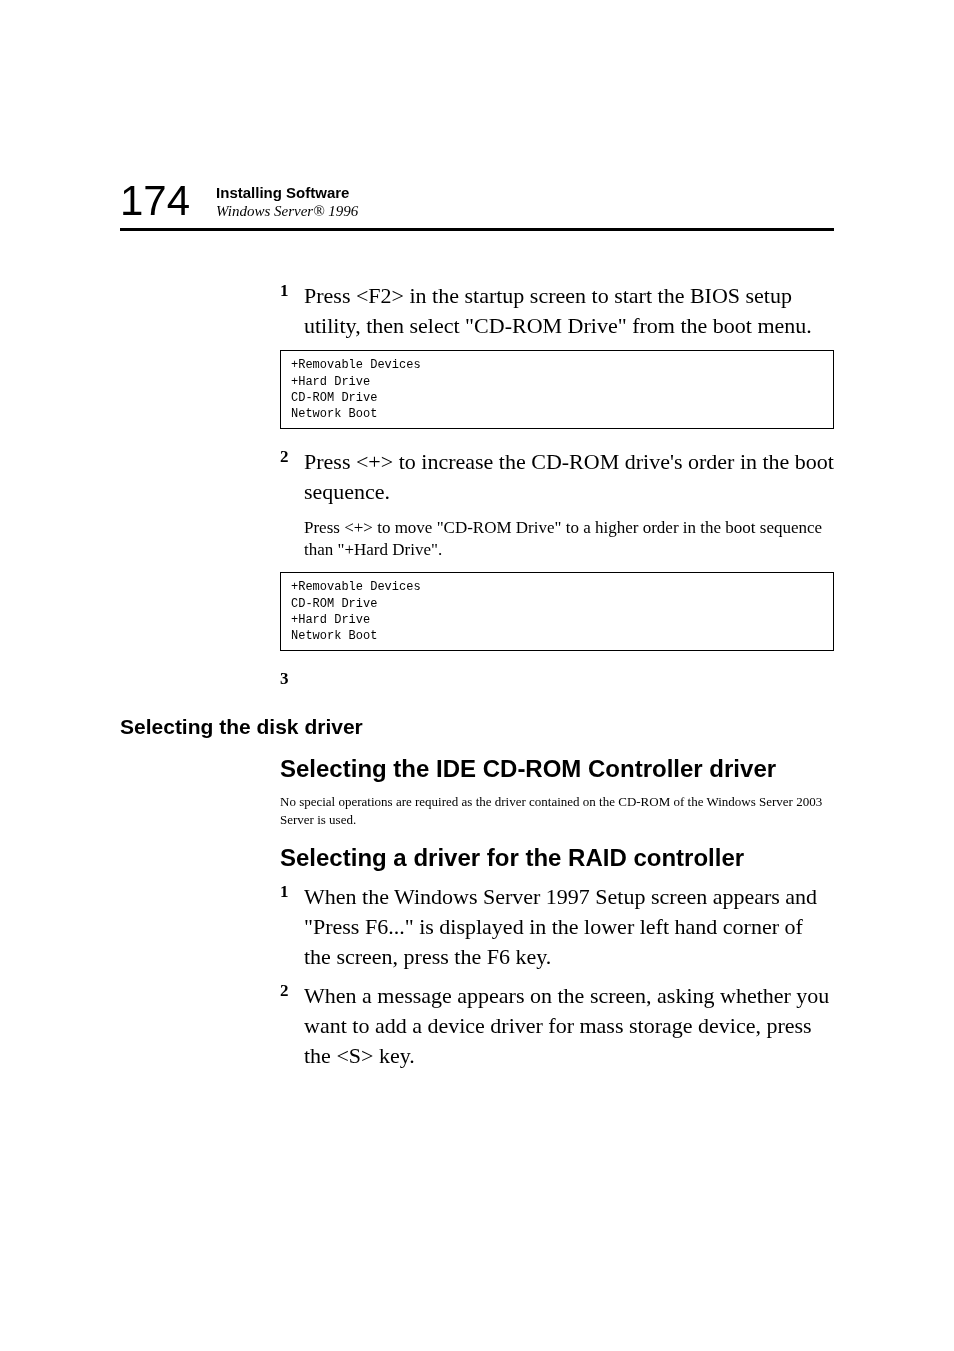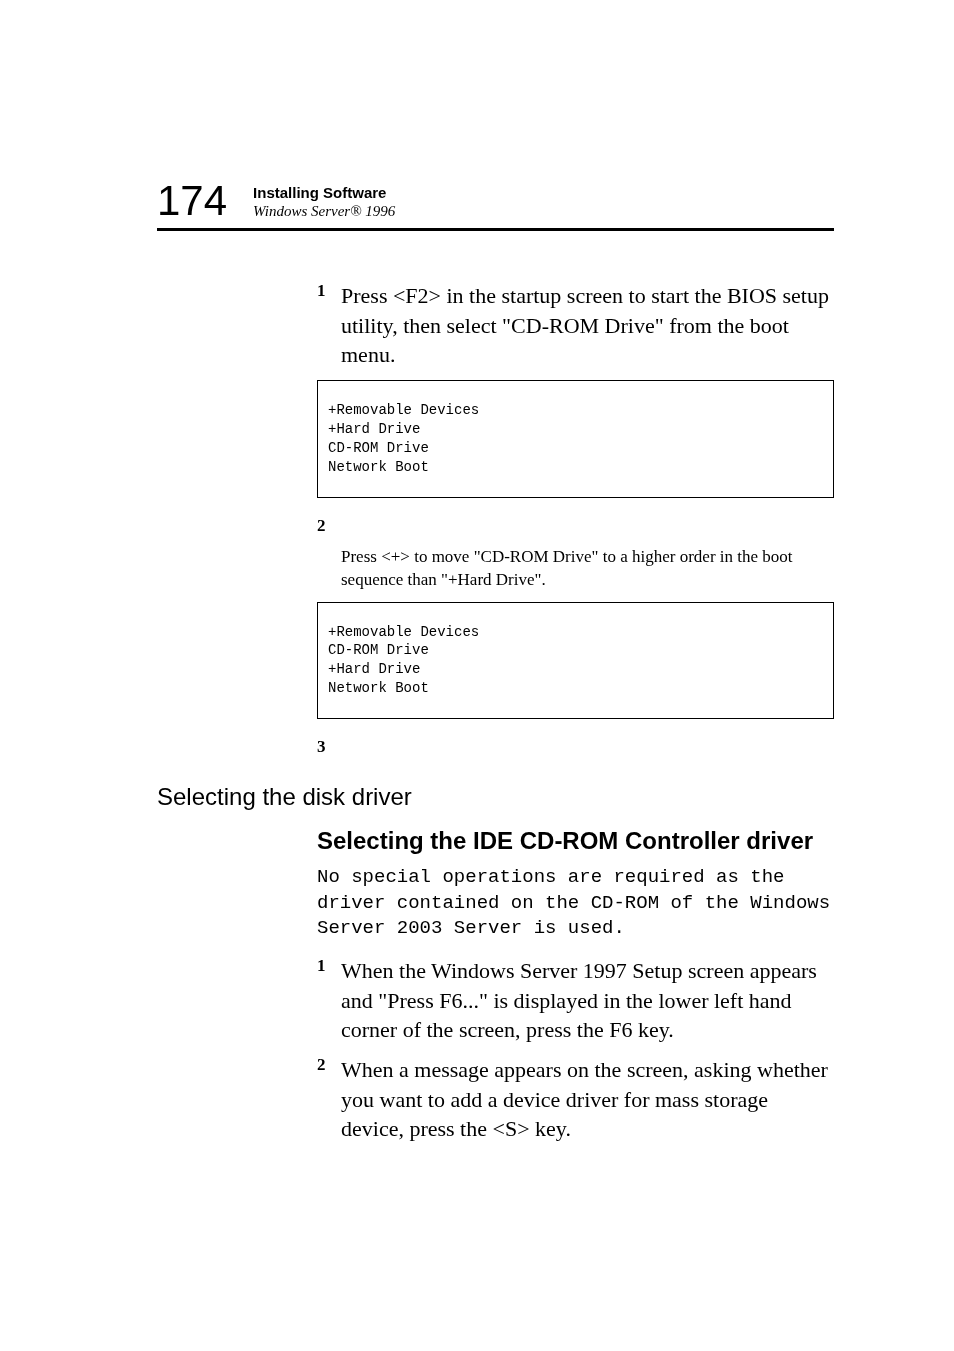--- a/index.html
+++ b/index.html
@@ -7,21 +7,20 @@
       padding: 0;
       font-family: "Times New Roman", Times, serif;
       background: #ffffff;
       width: 954px;
       height: 1351px;
       box-sizing: border-box;
       color: #000000;
     }
     .page {
       padding: 180px 120px 80px 120px;
-      margin-left: 37px;
     }
     .header-row {
       display: flex;
       align-items: flex-end;
       border-bottom: 3px solid #000;
       padding-bottom: 6px;
       margin-bottom: 50px;
     }
     .page-number {
       font-family: Arial, Helvetica, sans-serif;
@@ -64,47 +63,46 @@
     }
     .indent-text {
       margin-left: 24px;
       font-size: 17px;
       line-height: 1.35;
       margin-bottom: 10px;
       margin-top: 8px;
     }
     .code-box {
       border: 1px solid #000;
-      padding: 20px 10px;
+      padding: 6px 10px;
       font-family: "Courier New", Courier, monospace;
-      font-size: 14px;
+      font-size: 12px;
       white-space: pre;
       line-height: 1.35;
       margin: 8px 0 18px 0;
     }
     .h2 {
       font-family: Arial, Helvetica, sans-serif;
-      font-weight: normal;
-      font-size: 24px;
+      font-weight: bold;
+      font-size: 21px;
       margin-top: 26px;
       margin-bottom: 16px;
       margin-left: 0;
     }
     .h3 {
       font-family: Arial, Helvetica, sans-serif;
       font-weight: bold;
       font-size: 24px;
       margin-top: 16px;
       margin-bottom: 10px;
     }
     .para {
-      font-size: 19px;
+      font-size: 13px;
       line-height: 1.35;
       margin-bottom: 14px;
-      font-family: Liberation Mono, monospace;
     }
     .content-full {
       margin-left: 0;
     }
   </style>
 </head>
 <body>
 
 <div class="page">
 
@@ -123,20 +121,21 @@
       <div class="text">Press &lt;F2&gt; in the startup screen to start the BIOS setup utility, then select "CD-ROM Drive" from the boot menu.</div>
     </div>
 
     <div class="code-box">+Removable Devices
 +Hard Drive
 CD-ROM Drive
 Network Boot</div>
 
     <div class="numbered-item">
       <div class="num">2</div>
+      <div class="text">Press &lt;+&gt; to increase the CD-ROM drive's order in the boot sequence.</div>
     </div>
 
     <div class="indent-text">Press &lt;+&gt; to move "CD-ROM Drive" to a higher order in the boot sequence than "+Hard Drive".</div>
 
     <div class="code-box">+Removable Devices
 CD-ROM Drive
 +Hard Drive
 Network Boot</div>
 
     <div class="numbered-item">
@@ -145,20 +144,21 @@
 
   </div>
 
   <div class="content-full">
     <div class="h2">Selecting the disk driver</div>
 
     <div class="content">
       <div class="h3">Selecting the IDE CD-ROM Controller driver</div>
       <div class="para">No special operations are required as the driver contained on the CD-ROM of the Windows Server 2003 Server is used.</div>
 
+      <div class="h3">Selecting a driver for the RAID controller</div>
 
       <div class="numbered-item">
         <div class="num">1</div>
         <div class="text">When the Windows Server 1997 Setup screen appears and "Press F6..." is displayed in the lower left hand corner of the screen, press the F6 key.</div>
       </div>
 
       <div class="numbered-item" style="margin-top:8px;">
         <div class="num">2</div>
         <div class="text">When a message appears on the screen, asking whether you want to add a device driver for mass storage device, press the &lt;S&gt; key.</div>
       </div>

